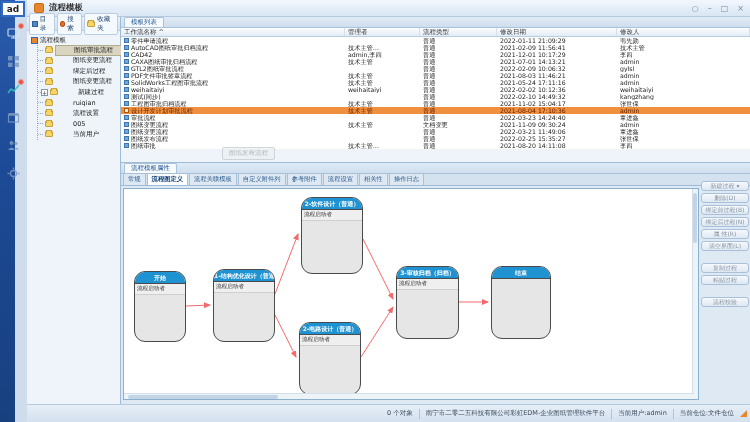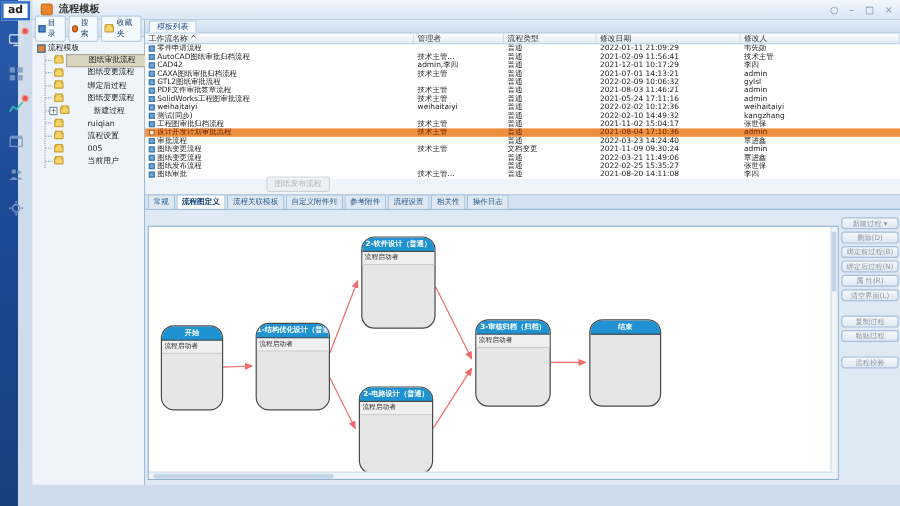--- a/index.html
+++ b/index.html
@@ -419,20 +419,23 @@
           <div class="c1">技术主管…</div>
           <div class="c2">普通</div>
           <div class="c3">2021-08-20 14:11:08</div>
           <div class="c4">李四</div>
         </div>
       </div>
     <span class="ghost-btn">图纸发布流程</span>
   </div>
 
   <div class="props-panel">
+    <div class="panel-tabstrip">
+      <span class="panel-tab">流程模板属性</span>
+    </div>
     <div class="subtabs">
         <span class="subtab">常规</span>
         <span class="subtab active">流程图定义</span>
         <span class="subtab">流程关联模板</span>
         <span class="subtab">自定义附件列</span>
         <span class="subtab">参考附件</span>
         <span class="subtab">流程设置</span>
         <span class="subtab">相关性</span>
         <span class="subtab">操作日志</span>
       </div>
@@ -496,13 +499,23 @@
         <div class="sb-group">
           <div class="sbtn">复制过程</div>
           <div class="sbtn">粘贴过程</div>
         </div>
         <div class="sb-group">
           <div class="sbtn">流程校验</div>
         </div>
       </div>
   </div>
 
+  <div class="statusbar">
+    <span class="sb-count">0 个对象</span>
+    <span class="sb-sep"></span>
+    <span>南宁市二零二五科技有限公司彩虹EDM-企业图纸管理软件平台</span>
+    <span class="sb-sep"></span>
+    <span>当前用户:admin</span>
+    <span class="sb-sep"></span>
+    <span>当前仓位:文件仓位</span>
+    <span class="grip"></span>
+  </div>
 </div>
 
 </body></html>

